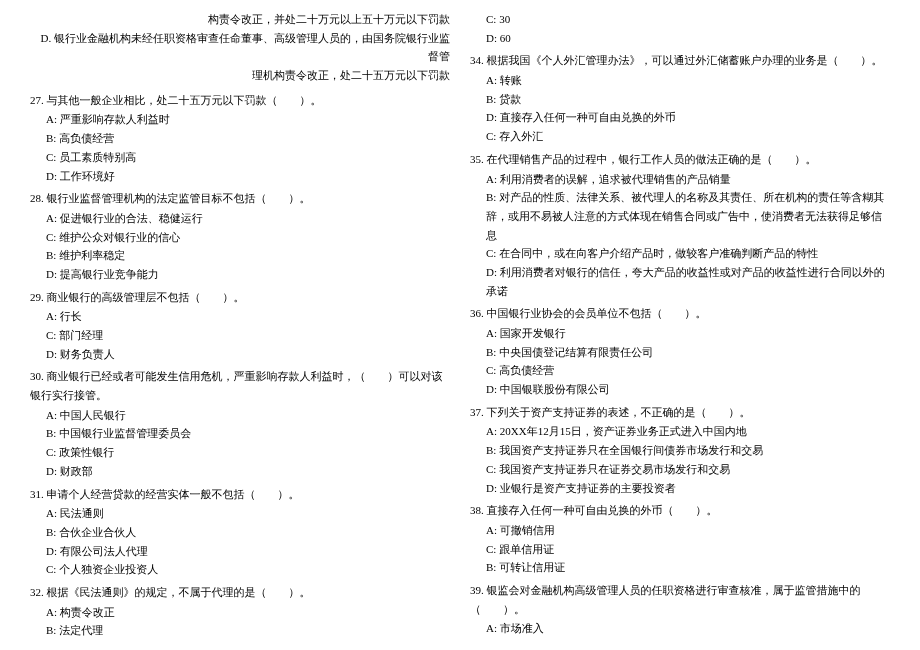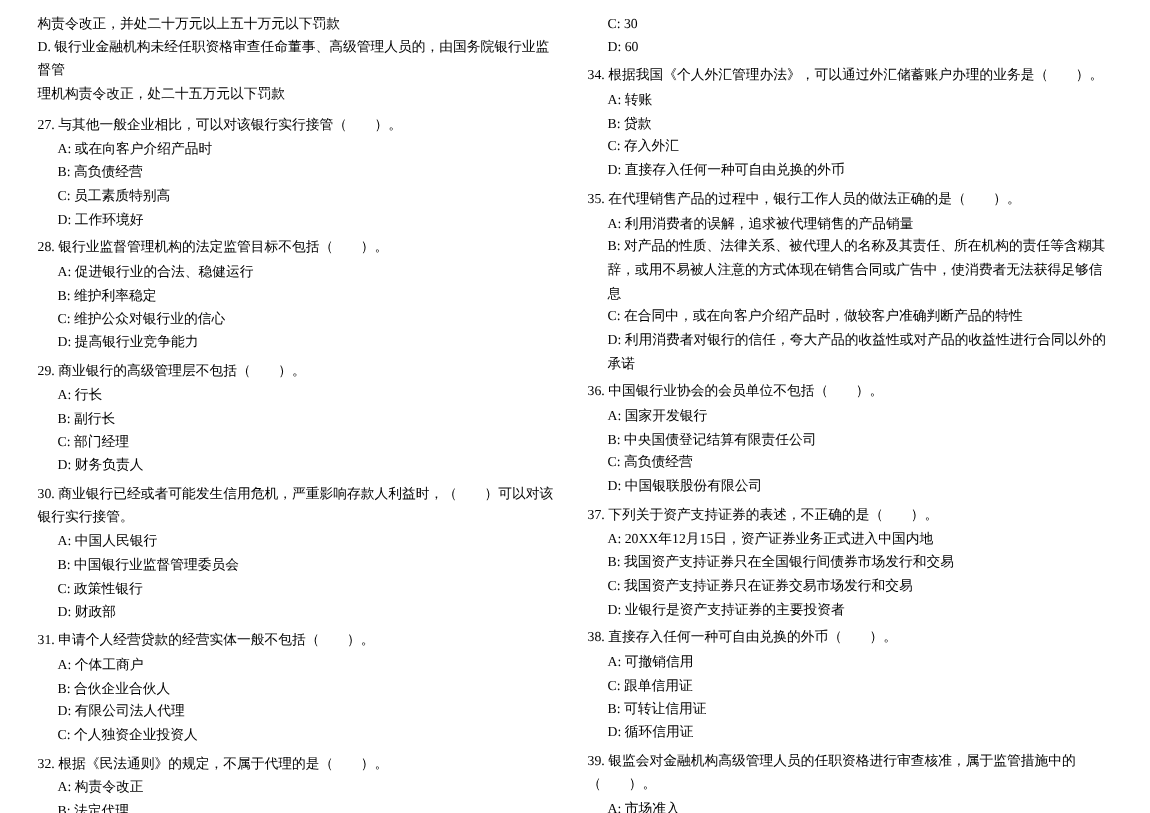--- a/index.html
+++ b/index.html
@@ -32,69 +32,69 @@
     .question-text {
       text-indent: 0;
       margin-bottom: 1px;
     }
     .option {
       padding-left: 16px;
     }
     .top-text {
       margin-bottom: 6px;
       line-height: 1.7;
+      text-align: right;
     }
   </style>
 </head>
 <body>
 
 <div class="page-container">
 
   <div class="column">
     <div class="top-text">
       <div>构责令改正，并处二十万元以上五十万元以下罚款</div>
       <div>D. 银行业金融机构未经任职资格审查任命董事、高级管理人员的，由国务院银行业监督管</div>
       <div>理机构责令改正，处二十五万元以下罚款</div>
     </div>
 
     <div class="question-block">
-      <div class="question-text">27. <span>与其他一般企业相比，可以对该银行实行接管（　　）。</span></div>
-      <div class="option">A: 或在向客户介绍产品时</div>
+      <div class="question-text">27. <span>与其他一般企业相比，处二十五万元以下罚款（　　）。</span></div>
+      <div class="option">A: 严重影响存款人利益时</div>
       <div class="option">B: 高负债经营</div>
       <div class="option">C: 员工素质特别高</div>
       <div class="option">D: 工作环境好</div>
     </div>
 
     <div class="question-block">
       <div class="question-text">28. <span>银行业监督管理机构的法定监管目标不包括（　　）。</span></div>
       <div class="option">A: 促进银行业的合法、稳健运行</div>
+      <div class="option">C: 维护公众对银行业的信心</div>
       <div class="option">B: 维护利率稳定</div>
-      <div class="option">C: 维护公众对银行业的信心</div>
       <div class="option">D: 提高银行业竞争能力</div>
     </div>
 
     <div class="question-block">
       <div class="question-text">29. <span>商业银行的高级管理层不包括（　　）。</span></div>
       <div class="option">A: 行长</div>
-      <div class="option">B: 副行长</div>
       <div class="option">C: 部门经理</div>
       <div class="option">D: 财务负责人</div>
     </div>
 
     <div class="question-block">
       <div class="question-text">30. <span>商业银行已经或者可能发生信用危机，严重影响存款人利益时，（　　）可以对该银行实行接管。</span></div>
       <div class="option">A: 中国人民银行</div>
       <div class="option">B: 中国银行业监督管理委员会</div>
       <div class="option">C: 政策性银行</div>
       <div class="option">D: 财政部</div>
     </div>
 
     <div class="question-block">
       <div class="question-text">31. <span>申请个人经营贷款的经营实体一般不包括（　　）。</span></div>
-      <div class="option">A: 个体工商户</div>
+      <div class="option">A: 民法通则</div>
       <div class="option">B: 合伙企业合伙人</div>
       <div class="option">D: 有限公司法人代理</div>
       <div class="option">C: 个人独资企业投资人</div>
     </div>
 
     <div class="question-block">
       <div class="question-text">32. <span>根据《民法通则》的规定，不属于代理的是（　　）。</span></div>
       <div class="option">A: 构责令改正</div>
       <div class="option">B: 法定代理</div>
 
@@ -106,22 +106,22 @@
 
     <div class="question-block">
       <div class="option">C: 30</div>
       <div class="option">D: 60</div>
     </div>
 
     <div class="question-block">
       <div class="question-text">34. <span>根据我国《个人外汇管理办法》，可以通过外汇储蓄账户办理的业务是（　　）。</span></div>
       <div class="option">A: 转账</div>
       <div class="option">B: 贷款</div>
+      <div class="option">D: 直接存入任何一种可自由兑换的外币</div>
       <div class="option">C: 存入外汇</div>
-      <div class="option">D: 直接存入任何一种可自由兑换的外币</div>
     </div>
 
     <div class="question-block">
       <div class="question-text">35. <span>在代理销售产品的过程中，银行工作人员的做法正确的是（　　）。</span></div>
       <div class="option">A: 利用消费者的误解，追求被代理销售的产品销量</div>
       <div class="option">B: 对产品的性质、法律关系、被代理人的名称及其责任、所在机构的责任等含糊其辞，或用不易被人注意的方式体现在销售合同或广告中，使消费者无法获得足够信息</div>
       <div class="option">C: 在合同中，或在向客户介绍产品时，做较客户准确判断产品的特性</div>
       <div class="option">D: 利用消费者对银行的信任，夸大产品的收益性或对产品的收益性进行合同以外的承诺</div>
     </div>
 
@@ -139,21 +139,20 @@
       <div class="option">B: 我国资产支持证券只在全国银行间债券市场发行和交易</div>
       <div class="option">C: 我国资产支持证券只在证券交易市场发行和交易</div>
       <div class="option">D: 业银行是资产支持证券的主要投资者</div>
     </div>
 
     <div class="question-block">
       <div class="question-text">38. <span>直接存入任何一种可自由兑换的外币（　　）。</span></div>
       <div class="option">A: 可撤销信用</div>
       <div class="option">C: 跟单信用证</div>
       <div class="option">B: 可转让信用证</div>
-      <div class="option">D: 循环信用证</div>
     </div>
 
     <div class="question-block">
       <div class="question-text">39. <span>银监会对金融机构高级管理人员的任职资格进行审查核准，属于监管措施中的（　　）。</span></div>
       <div class="option">A: 市场准入</div>
 
     </div>
 
   </div>
 </div>

